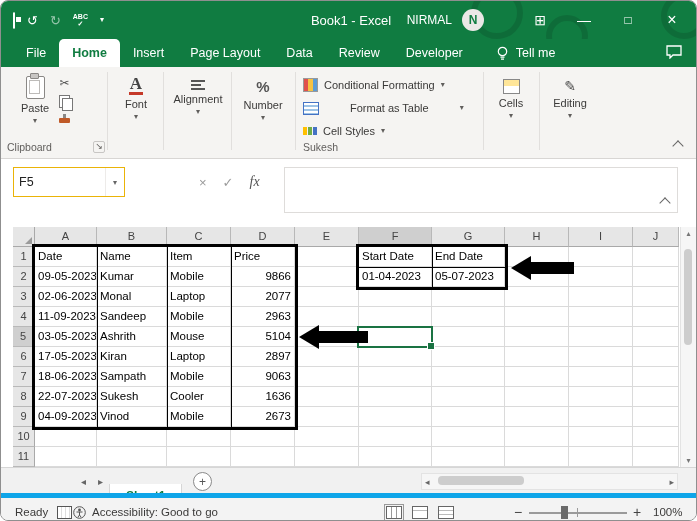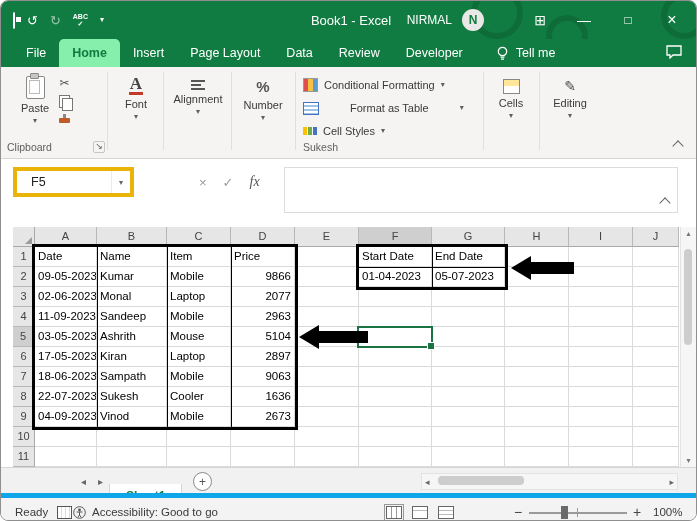--- a/index.html
+++ b/index.html
@@ -16,21 +16,21 @@
   .dim{opacity:.55;}
   .wtitle{position:absolute;left:240px;top:0;width:220px;height:38px;display:flex;align-items:center;justify-content:center;font-size:13px;}
   .account{position:absolute;right:212px;top:0;height:38px;display:flex;align-items:center;gap:10px;font-size:12px;}
   .avatar{width:22px;height:22px;border-radius:50%;background:#EAE8E6;color:#107C41;font-weight:bold;
           display:flex;align-items:center;justify-content:center;font-size:12px;}
   .wincontrols{position:absolute;right:2px;top:0;height:38px;display:flex;}
   .winbtn{width:44px;height:38px;display:flex;align-items:center;justify-content:center;font-size:14px;color:#fff;}
   
   .tabrow{position:absolute;left:0;top:38px;width:100%;height:28px;background:#107C41;display:flex;align-items:stretch;padding-left:12px;box-sizing:border-box;}
   .tab{color:#fff;font-size:12.5px;padding:7px 13px 0 13px;height:28px;box-sizing:border-box;}
-  .tab.active{background:#86efac;color:#107C41;font-weight:bold;border-radius:5px 5px 0 0;}
+  .tab.active{background:#ffffff;color:#107C41;font-weight:bold;border-radius:5px 5px 0 0;}
   .tellme{display:flex;align-items:center;gap:7px;color:#fff;font-size:12.5px;margin-left:20px;}
   .comment-ic{position:absolute;right:14px;top:44px;}
   
   .ribbon{position:absolute;left:0;top:66px;width:100%;height:92px;background:#F5F4F2;border-bottom:1px solid #D8D6D4;box-sizing:border-box;}
   .ribbon .sep{position:absolute;top:5px;bottom:8px;width:1px;background:#E1DFDD;}
   .bigbtn{position:absolute;display:flex;flex-direction:column;align-items:center;gap:3px;font-size:11px;color:#3B3A39;text-align:center;}
   .caret{font-size:8px;color:#605E5C;line-height:1;}
   .grouplabel{position:absolute;bottom:5px;font-size:10.5px;color:#605E5C;}
   .launcher{position:absolute;bottom:5px;font-size:9px;color:#605E5C;border:1px solid #C8C6C4;border-radius:2px;width:10px;height:10px;line-height:9px;text-align:center;}
   .clip-ic{width:17px;height:21px;border:1.5px solid #8A8886;border-radius:2px;background:#fff;position:relative;margin-top:3px;}
@@ -54,22 +54,22 @@
   .sty-ic{display:flex;gap:1px;}
   .sty-ic i{width:4px;height:8px;display:block;}
   .cells-ic{width:15px;height:13px;border:1px solid #888;background:
           repeating-linear-gradient(180deg,#FFE699 0 6px,#fff 6px 13px);margin-top:4px;}
   .edit-ic{font-size:14px;color:#444;margin-top:3px;}
   .chev{display:inline-block;width:7px;height:7px;border-left:1.5px solid #666;border-top:1.5px solid #666;}
   .chev.up{transform:rotate(45deg);}
   .collapse{position:absolute;right:14px;bottom:8px;}
   
   .fbar{position:absolute;left:0;top:158px;width:100%;height:68px;background:#fff;}
-  .namebox{position:absolute;left:12px;top:8px;width:121px;height:30px;border:4px solid #eab308;box-sizing:border-box;
-           display:flex;align-items:center;font-size:12.5px;color:#222;padding-left:14px;background:#fff;}
+  .namebox{position:absolute;left:12px;top:8px;width:112px;height:30px;border:1px solid #eab308;box-sizing:border-box;
+           display:flex;align-items:center;font-size:12.5px;color:#222;padding-left:5px;background:#fff;}
   .namebox .dd{margin-left:auto;border-left:1px solid #EDEBE9;height:100%;display:flex;align-items:center;padding:0 7px;color:#666;font-size:8px;}
   .fbicons{position:absolute;left:198px;top:8px;height:30px;display:flex;align-items:center;gap:16px;color:#9a9a9a;font-size:13px;}
   .fx{font-style:italic;font-family:"Liberation Serif",serif;color:#555;font-size:14px;}
   .finput{position:absolute;left:283px;top:8px;width:394px;height:46px;border:1px solid #DEDCDA;box-sizing:border-box;background:#fff;}
   .fexpand{position:absolute;right:8px;bottom:5px;}
   
   .sheet{position:absolute;left:0;top:226px;width:697px;height:240px;background:#fff;}
   .corner{position:absolute;left:12px;top:0;width:22px;height:20px;background:#E6E6E6;border-right:1px solid #A9A9A9;border-bottom:1px solid #A9A9A9;box-sizing:border-box;}
   .corner::after{content:"";position:absolute;right:2px;bottom:2px;width:0;height:0;border-left:7px solid transparent;border-bottom:7px solid #9B9B9B;}
   .colhdr{position:absolute;height:20px;box-sizing:border-box;background:#E6E6E6;border-right:1px solid #B8B8B8;border-bottom:1px solid #A9A9A9;

